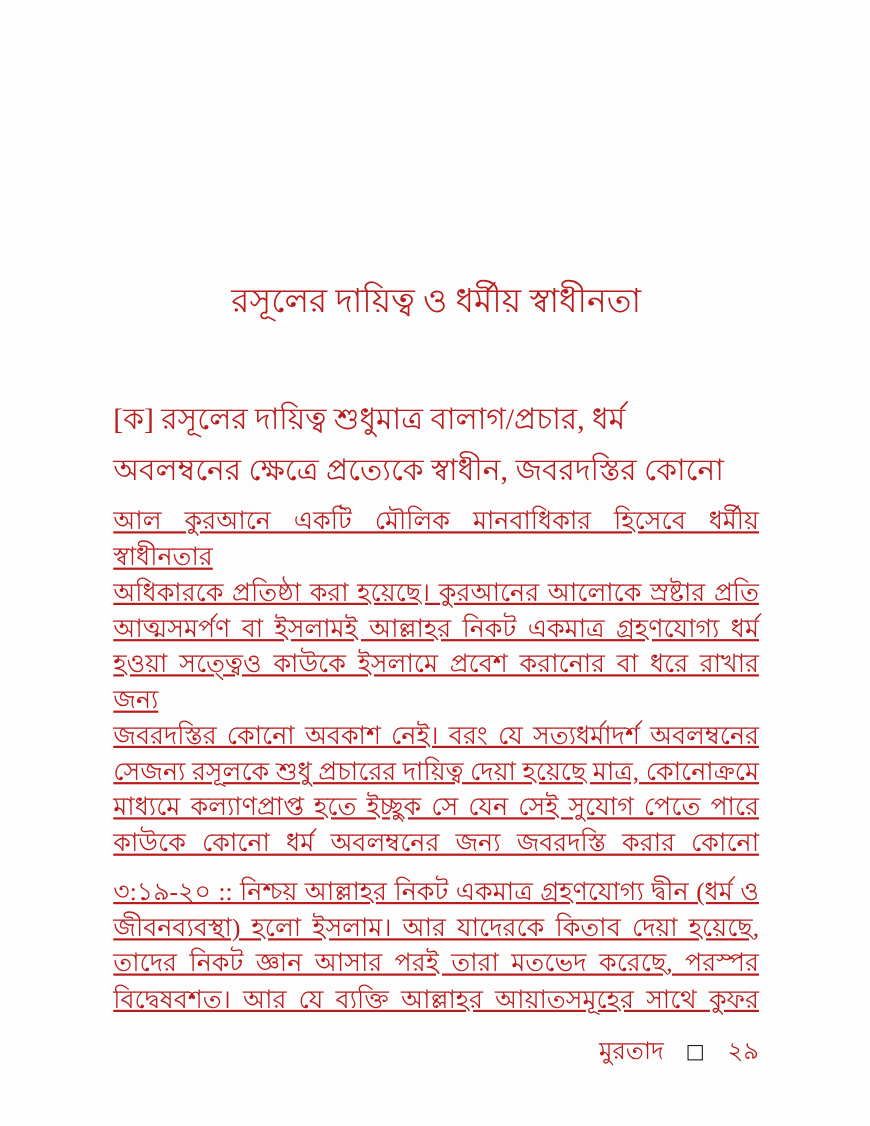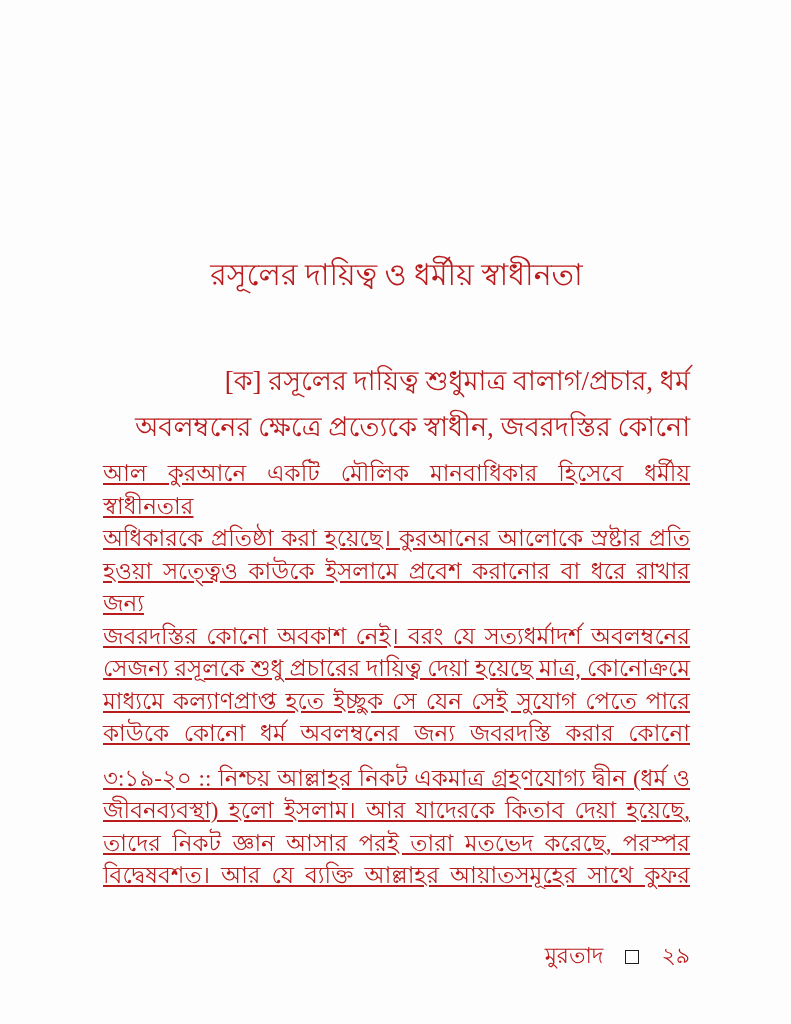--- a/index.html
+++ b/index.html
@@ -26,21 +26,21 @@
     margin-top: 252px;
     font-size: 30px;
     line-height: 46px;
     text-align: center;
     white-space: nowrap;
   }
   .section-heading {
     margin-top: 60px;
     font-size: 27px;
     line-height: 46px;
-    text-align: right;
+    text-align: left;
   }
   .body-para {
     font-size: 23px;
     line-height: 32.5px;
   }
   .para-1 { margin-top: 8px; }
   .para-2 { margin-top: 12px; }
   .jline {
     text-align: justify;
     text-align-last: justify;
@@ -77,20 +77,21 @@
     <div class="chapter-title">রসূলের দায়িত্ব ও ধর্মীয় স্বাধীনতা</div>
 
     <div class="section-heading">
       <div>[ক] রসূলের দায়িত্ব শুধুমাত্র বালাগ/প্রচার, ধর্ম</div>
       <div>অবলম্বনের ক্ষেত্রে প্রত্যেকে স্বাধীন, জবরদস্তির কোনো</div>
     </div>
 
     <div class="body-para para-1">
       <div class="jline">আল কুরআনে একটি মৌলিক মানবাধিকার হিসেবে ধর্মীয় স্বাধীনতার</div>
       <div class="jline">অধিকারকে প্রতিষ্ঠা করা হয়েছে। কুরআনের আলোকে স্রষ্টার প্রতি</div>
+      <div class="jline">আত্মসমর্পণ বা ইসলামই আল্লাহর নিকট একমাত্র গ্রহণযোগ্য ধর্ম</div>
       <div class="jline">হওয়া সত্ত্বেও কাউকে ইসলামে প্রবেশ করানোর বা ধরে রাখার জন্য</div>
       <div class="jline">জবরদস্তির কোনো অবকাশ নেই। বরং যে সত্যধর্মাদর্শ অবলম্বনের</div>
       <div class="jline">সেজন্য রসূলকে শুধু প্রচারের দায়িত্ব দেয়া হয়েছে মাত্র, কোনোক্রমে</div>
       <div class="jline">মাধ্যমে কল্যাণপ্রাপ্ত হতে ইচ্ছুক সে যেন সেই সুযোগ পেতে পারে</div>
       <div class="jline">কাউকে কোনো ধর্ম অবলম্বনের জন্য জবরদস্তি করার কোনো</div>
     </div>
 
     <div class="body-para para-2">
       <div class="jline">৩:১৯-২০ :: নিশ্চয় আল্লাহর নিকট একমাত্র গ্রহণযোগ্য দ্বীন (ধর্ম ও</div>
       <div class="jline">জীবনব্যবস্থা) হলো ইসলাম। আর যাদেরকে কিতাব দেয়া হয়েছে,</div>

